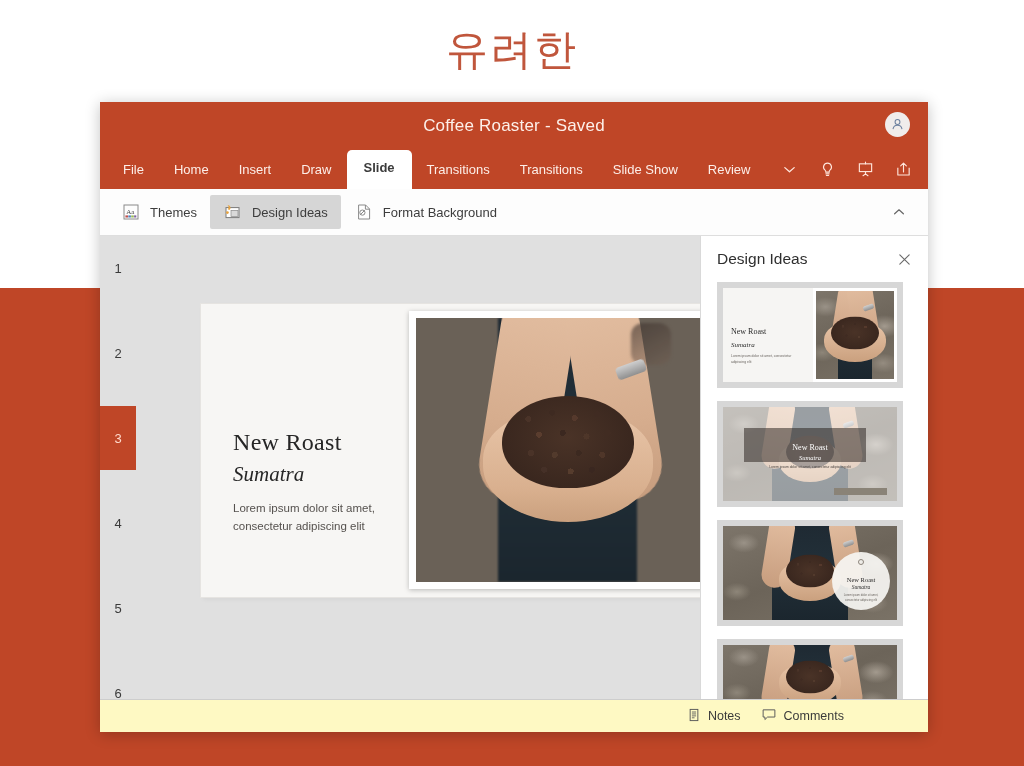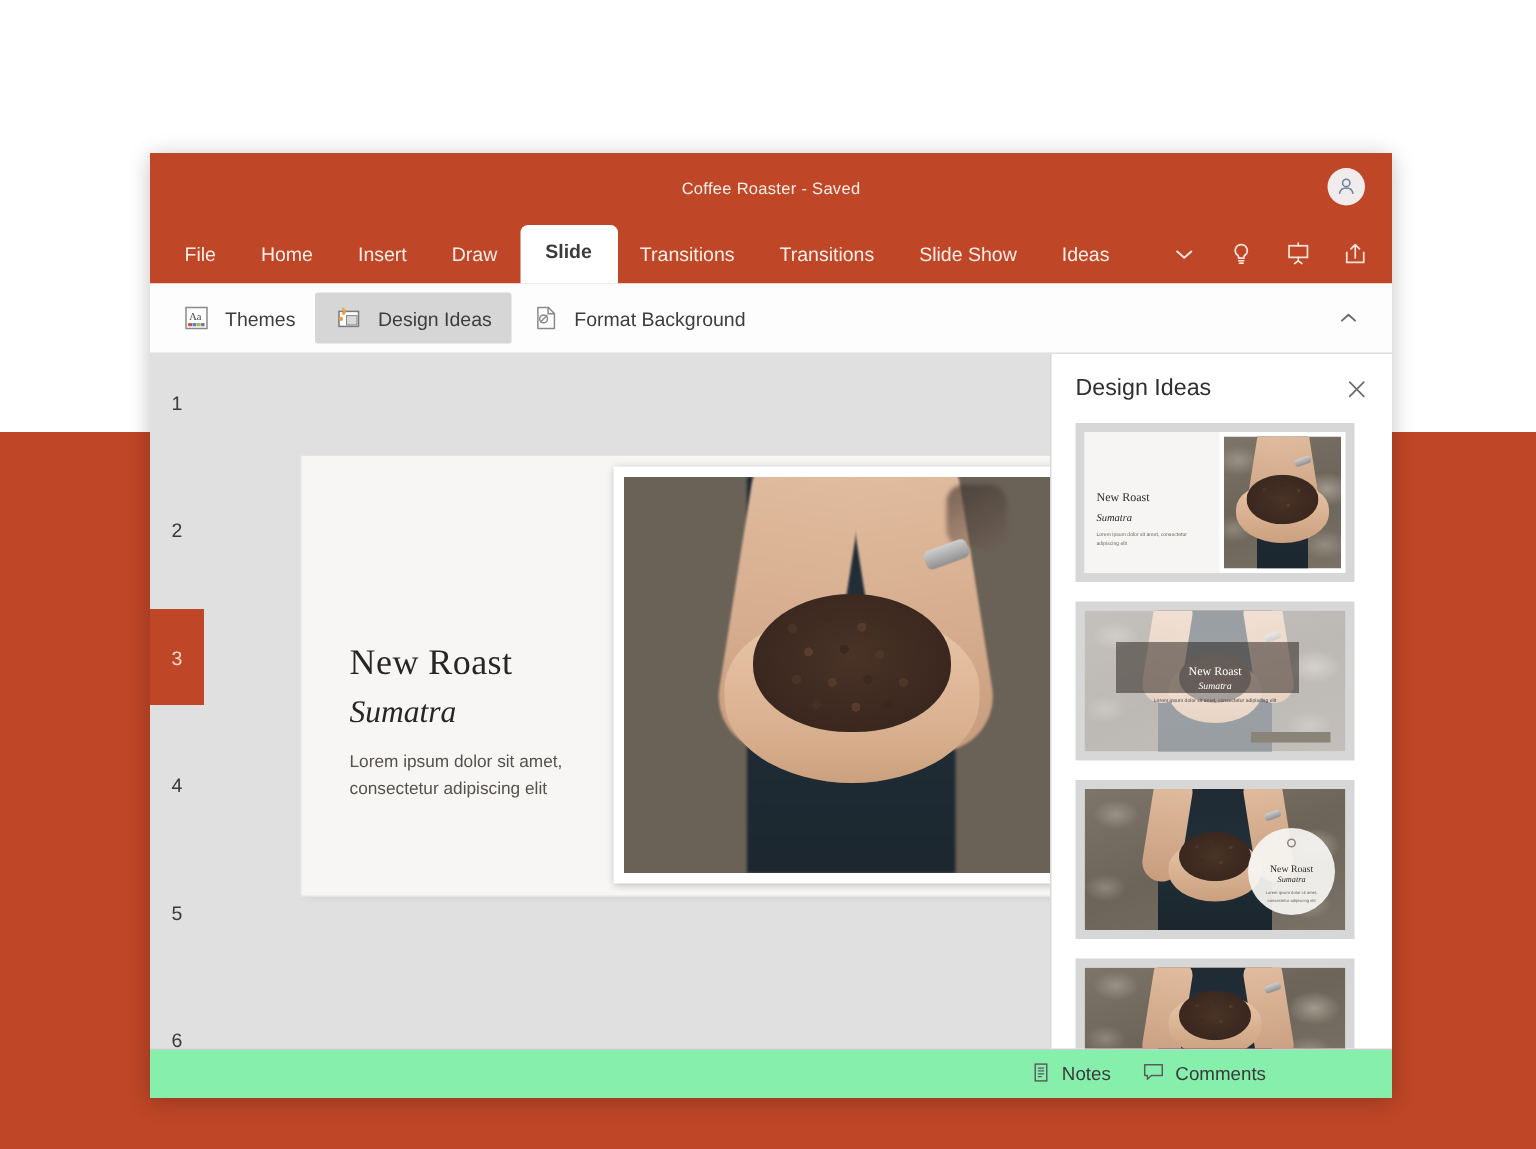--- a/index.html
+++ b/index.html
@@ -50,21 +50,21 @@
     height: 87px;
     flex: 0 0 87px;
   }
   .titlebar {
     height: 48px;
     display: flex; align-items: center; justify-content: center;
     position: relative;
   }
   .doc-title {
     color: #fdf0ea;
-    font-size: 11px;
+    font-size: 17px;
     letter-spacing: .2px;
   }
   .avatar {
     position: absolute; right: 18px; top: 10px;
     width: 25px; height: 25px; border-radius: 50%;
     background: #f0eceb;
     display: flex; align-items: center; justify-content: center;
   }
   .avatar svg { display:block; }
 
@@ -268,21 +268,21 @@
     filter: blur(1.5px);
   }
   .green-tick {
     position: absolute; right: 3px; bottom: 2px;
     width: 3px; height: 11px; background: #3c8f4e;
   }
 
   
   .statusbar {
     flex: 0 0 33px;
-    background: #86efac;
+    background: #fef9c3;
     border-top: 1px solid #cdcdcd;
     display: flex; align-items: center; justify-content: flex-end;
     padding-right: 0;
     gap: 20px;
   }
   .sb-item { display:flex; align-items:center; gap:7px; font-size:12.5px; color:#3b3b3b; cursor: default; }
 
   
   .ideas {
     flex: 0 0 228px;
@@ -379,20 +379,21 @@
   
   .i4-top { position:absolute; left:0; right:0; top:0; height:72%; overflow:hidden; }
 </style>
 </head>
 <body>
 
 <div id="page">
 
   <div id="bg-lower"></div>
 
+  <div id="headline">유려한</div>
 
   <div id="window">
 
     <div class="ribbon">
 
       <div class="titlebar">
         <span class="doc-title">Coffee Roaster - Saved</span>
         <div class="avatar">
           <svg width="15" height="15" viewBox="0 0 16 16">
             <circle cx="8" cy="5.3" r="2.6" fill="none" stroke="#6b7f9e" stroke-width="1.1"></circle>
@@ -403,21 +404,21 @@
 
       <div class="tabstrip">
         <div class="tab">File</div>
         <div class="tab">Home</div>
         <div class="tab">Insert</div>
         <div class="tab">Draw</div>
         <div class="tab active">Slide</div>
         <div class="tab">Transitions</div>
         <div class="tab">Transitions</div>
         <div class="tab">Slide Show</div>
-        <div class="tab">Ideas</div>
+        <div class="tab">Review</div>
 
         <div class="ribbon-icons">
           <div class="ric">
             <svg width="15" height="15" viewBox="0 0 16 16">
                 <path d="M3 6l5 4.5L13 6" fill="none" stroke="#ffe6dc" stroke-width="1.4" stroke-linecap="round" stroke-linejoin="round"></path>
               </svg>
           </div>
           <div class="ric">
             <svg width="17" height="17" viewBox="0 0 18 18">
               <path d="M9 2.2a4.2 4.2 0 0 0-2.6 7.5c.5.4.8 1 .8 1.6v.5h3.6v-.5c0-.6.3-1.2.8-1.6A4.2 4.2 0 0 0 9 2.2z" fill="none" stroke="#ffe6dc" stroke-width="1.2"></path>

